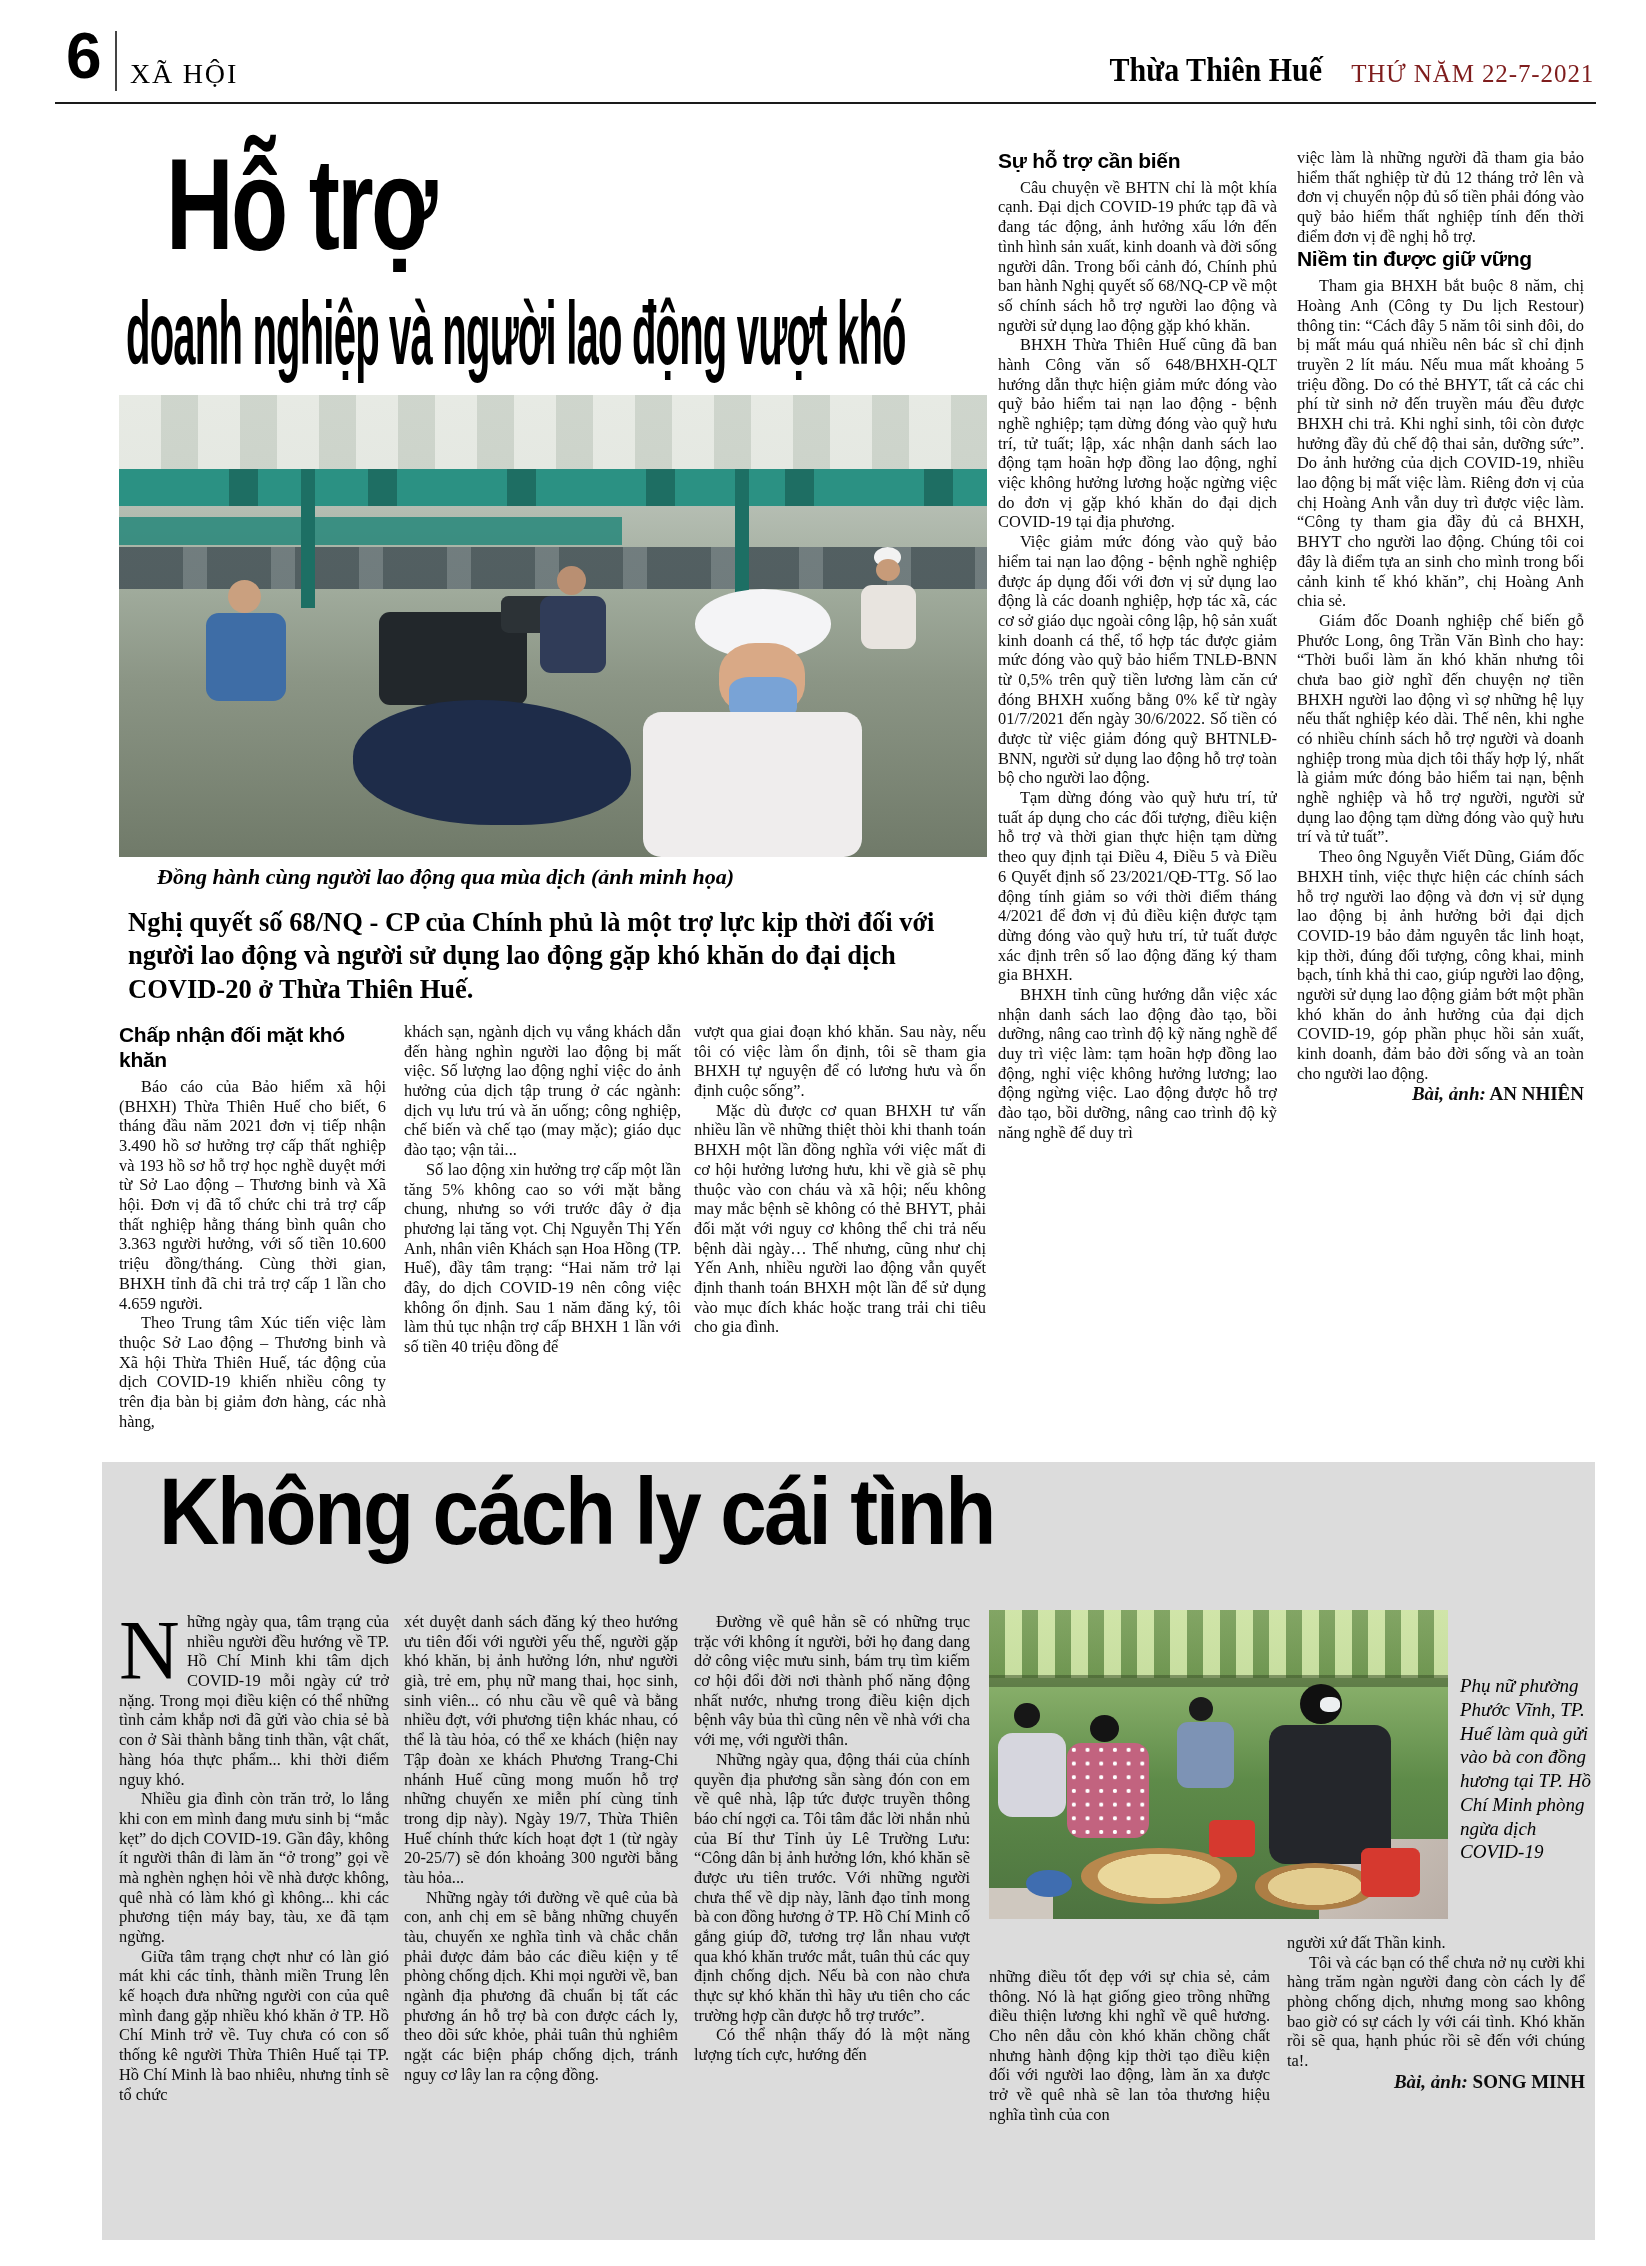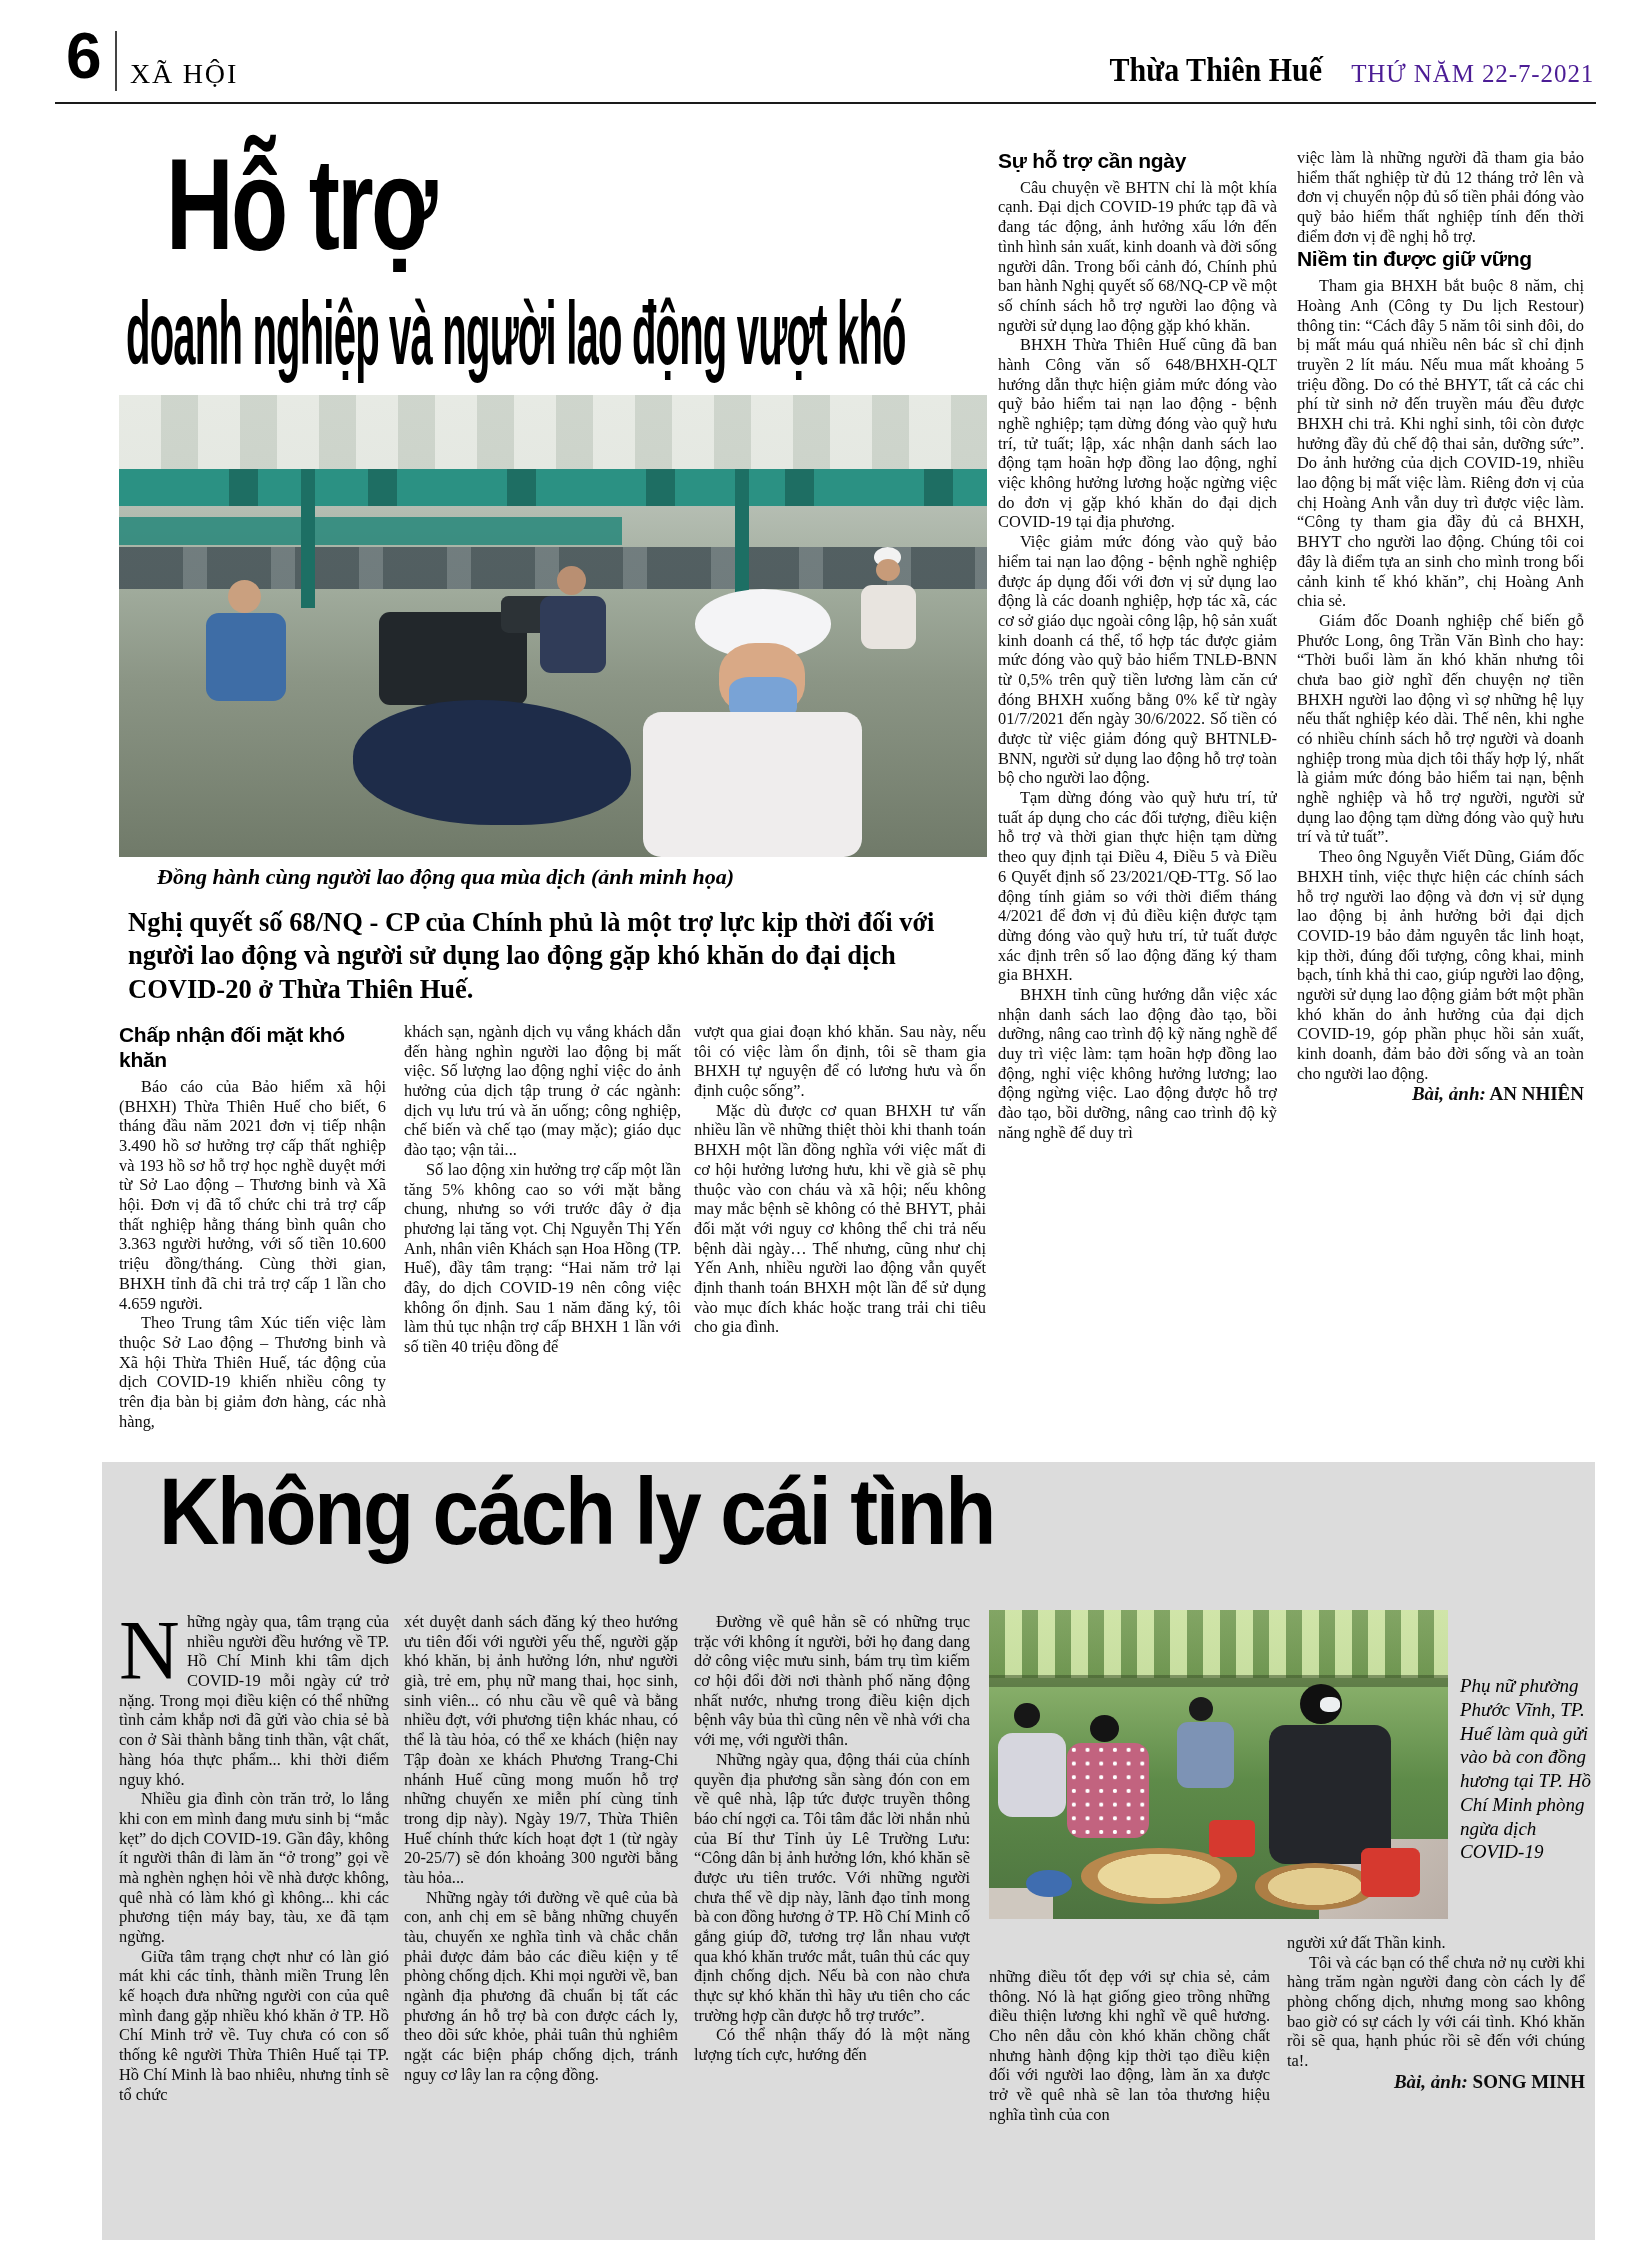--- a/index.html
+++ b/index.html
@@ -6,21 +6,21 @@
   .page{position:relative;width:1647px;height:2267px;background:#fff;overflow:hidden;
         font-family:"Liberation Serif",serif;color:#111;}
   
   .hdr{position:absolute;left:55px;top:27.4px;width:1541px;height:71px;}
   .pagenum{position:absolute;left:11px;top:-3.7px;font-family:"Liberation Sans",sans-serif;
            font-weight:700;font-size:64px;line-height:1;color:#000;}
   .vrule{position:absolute;left:60px;top:3.7px;width:1.8px;height:60px;background:#444;}
   .section-name{position:absolute;left:75px;top:31px;font-size:28px;letter-spacing:1.8px;color:#000;}
   .brand{position:absolute;right:274px;top:27.4px;font-weight:700;font-size:30px;
          transform:scaleY(1.12);transform-origin:center bottom;letter-spacing:0px;color:#000;}
-  .issue-date{position:absolute;right:1.8px;top:33px;font-size:25px;letter-spacing:0.9px;color:#4c1d95;font-family:Liberation Serif, serif;}
+  .issue-date{position:absolute;right:1.8px;top:33px;font-size:25px;letter-spacing:0.9px;color:#7f1d1d;font-family:Liberation Serif, serif;}
   .headrule{position:absolute;left:55px;top:102px;width:1541px;height:1.8px;background:#1a1a1a;}
   
   .hl1{position:absolute;left:166px;top:139px;width:694px;height:146px;line-height:1;}
   .hl1 span{display:inline-block;font-family:"Liberation Sans",sans-serif;font-weight:900;
             font-size:130px;letter-spacing:-3.7px;transform:scaleX(.72);transform-origin:0 50%;
             white-space:nowrap;color:#000;}
   .hl2{position:absolute;left:126px;top:291px;width:868px;height:95px;line-height:.95;}
   .hl2 span{display:inline-block;font-family:"Liberation Sans",sans-serif;font-weight:900;
             font-size:89px;letter-spacing:-1.8px;transform:scaleX(.45);transform-origin:0 50%;
             white-space:nowrap;color:#000;}
@@ -177,21 +177,21 @@
   </div>
   <div class="col c-a1-2">
     <p class="cont">khách sạn, ngành dịch vụ vắng khách dẫn đến hàng nghìn người lao động bị mất việc. Số lượng lao động nghỉ việc do ảnh hưởng của dịch tập trung ở các ngành: dịch vụ lưu trú và ăn uống; công nghiệp, chế biến và chế tạo (may mặc); giáo dục đào tạo; vận tải...</p>
     <p>Số lao động xin hưởng trợ cấp một lần tăng 5% không cao so với mặt bằng chung, nhưng so với trước đây ở địa phương lại tăng vọt. Chị Nguyễn Thị Yến Anh, nhân viên Khách sạn Hoa Hồng (TP. Huế), đầy tâm trạng: “Hai năm trở lại đây, do dịch COVID-19 nên công việc không ổn định. Sau 1 năm đăng ký, tôi làm thủ tục nhận trợ cấp BHXH 1 lần với số tiền 40 triệu đồng để</p>
   </div>
   <div class="col c-a1-3">
     <p class="cont">vượt qua giai đoạn khó khăn. Sau này, nếu tôi có việc làm ổn định, tôi sẽ tham gia BHXH tự nguyện để có lương hưu và ổn định cuộc sống”.</p>
     <p>Mặc dù được cơ quan BHXH tư vấn nhiều lần về những thiệt thòi khi thanh toán BHXH một lần đồng nghĩa với việc mất đi cơ hội hưởng lương hưu, khi về già sẽ phụ thuộc vào con cháu và xã hội; nếu không may mắc bệnh sẽ không có thẻ BHYT, phải đối mặt với nguy cơ không thể chi trả nếu bệnh dài ngày… Thế nhưng, cũng như chị Yến Anh, nhiều người lao động vẫn quyết định thanh toán BHXH một lần để sử dụng vào mục đích khác hoặc trang trải chi tiêu cho gia đình.</p>
   </div>
   <div class="col c-a1-4">
-    <h3 class="kick">Sự hỗ trợ cần ngày</h3>
+    <h3 class="kick">Sự hỗ trợ cần biến</h3>
     <p>Câu chuyện về BHTN chỉ là một khía cạnh. Đại dịch COVID-19 phức tạp đã và đang tác động, ảnh hưởng xấu lớn đến tình hình sản xuất, kinh doanh và đời sống người dân. Trong bối cảnh đó, Chính phủ ban hành Nghị quyết số 68/NQ-CP về một số chính sách hỗ trợ người lao động và người sử dụng lao động gặp khó khăn.</p>
     <p>BHXH Thừa Thiên Huế cũng đã ban hành Công văn số 648/BHXH-QLT hướng dẫn thực hiện giảm mức đóng vào quỹ bảo hiểm tai nạn lao động - bệnh nghề nghiệp; tạm dừng đóng vào quỹ hưu trí, tử tuất; lập, xác nhận danh sách lao động tạm hoãn hợp đồng lao động, nghỉ việc không hưởng lương hoặc ngừng việc do đơn vị gặp khó khăn do đại dịch COVID-19 tại địa phương.</p>
     <p>Việc giảm mức đóng vào quỹ bảo hiểm tai nạn lao động - bệnh nghề nghiệp được áp dụng đối với đơn vị sử dụng lao động là các doanh nghiệp, hợp tác xã, các cơ sở giáo dục ngoài công lập, hộ sản xuất kinh doanh cá thể, tổ hợp tác được giảm mức đóng vào quỹ bảo hiểm TNLĐ-BNN từ 0,5% trên quỹ tiền lương làm căn cứ đóng BHXH xuống bằng 0% kể từ ngày 01/7/2021 đến ngày 30/6/2022. Số tiền có được từ việc giảm đóng quỹ BHTNLĐ-BNN, người sử dụng lao động hỗ trợ toàn bộ cho người lao động.</p>
     <p>Tạm dừng đóng vào quỹ hưu trí, tử tuất áp dụng cho các đối tượng, điều kiện hỗ trợ và thời gian thực hiện tạm dừng theo quy định tại Điều 4, Điều 5 và Điều 6 Quyết định số 23/2021/QĐ-TTg. Số lao động tính giảm so với thời điểm tháng 4/2021 để đơn vị đủ điều kiện được tạm dừng đóng vào quỹ hưu trí, tử tuất được xác định trên số lao động đăng ký tham gia BHXH.</p>
     <p>BHXH tỉnh cũng hướng dẫn việc xác nhận danh sách lao động đào tạo, bồi dưỡng, nâng cao trình độ kỹ năng nghề để duy trì việc làm: tạm hoãn hợp đồng lao động, nghỉ việc không hưởng lương; lao động ngừng việc. Lao động được hỗ trợ đào tạo, bồi dưỡng, nâng cao trình độ kỹ năng nghề để duy trì</p>
   </div>
   <div class="col c-a1-5">
     <p class="cont">việc làm là những người đã tham gia bảo hiểm thất nghiệp từ đủ 12 tháng trở lên và đơn vị chuyển nộp đủ số tiền phải đóng vào quỹ bảo hiểm thất nghiệp tính đến thời điểm đơn vị đề nghị hỗ trợ.</p>
     <h3 class="kick">Niềm tin được giữ vững</h3>
     <p>Tham gia BHXH bắt buộc 8 năm, chị Hoàng Anh (Công ty Du lịch Restour) thông tin: “Cách đây 5 năm tôi sinh đôi, do bị mất máu quá nhiều nên bác sĩ chỉ định truyền 2 lít máu. Nếu mua mất khoảng 5 triệu đồng. Do có thẻ BHYT, tất cả các chi phí từ sinh nở đến truyền máu đều được BHXH chi trả. Khi nghỉ sinh, tôi còn được hưởng đầy đủ chế độ thai sản, dưỡng sức”. Do ảnh hưởng của dịch COVID-19, nhiều lao động bị mất việc làm. Riêng đơn vị của chị Hoàng Anh vẫn duy trì được việc làm. “Công ty tham gia đầy đủ cả BHXH, BHYT cho người lao động. Chúng tôi coi đây là điểm tựa an sinh cho mình trong bối cảnh kinh tế khó khăn”, chị Hoàng Anh chia sẻ.</p>

